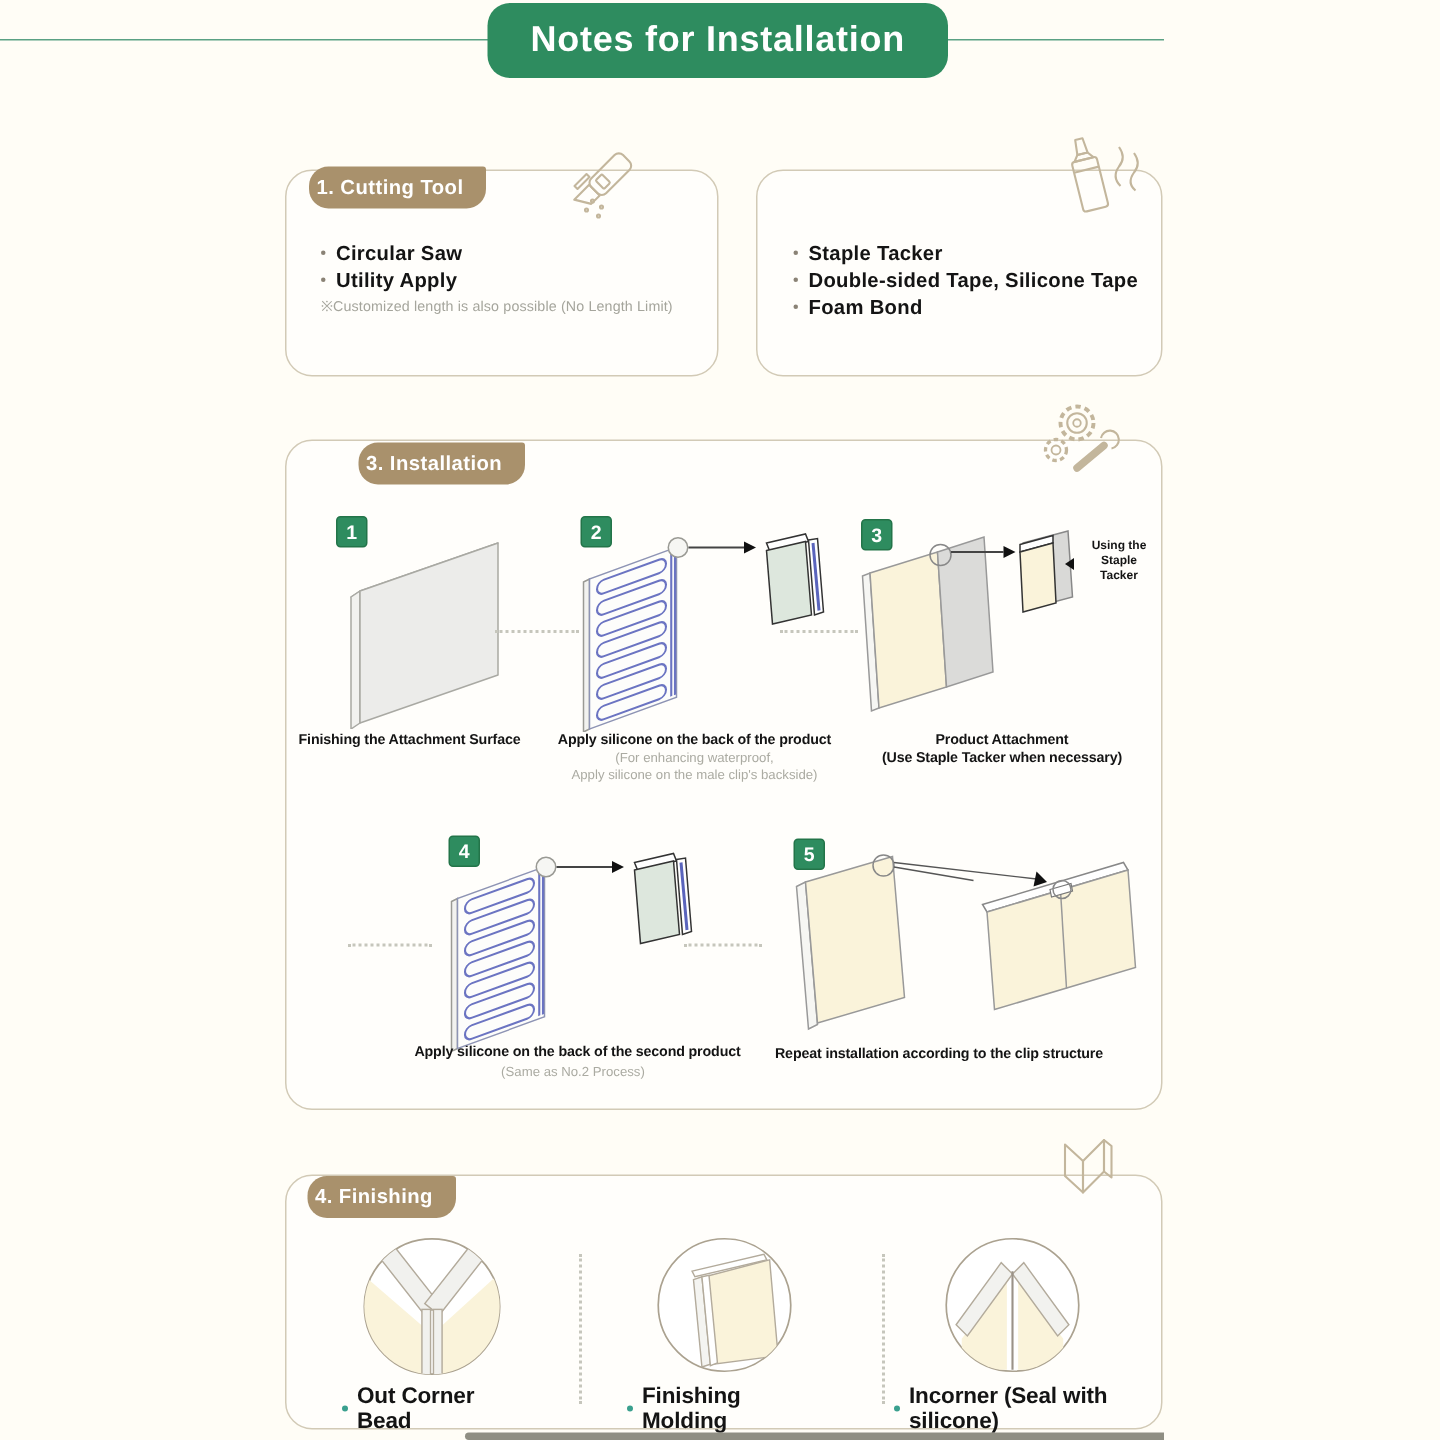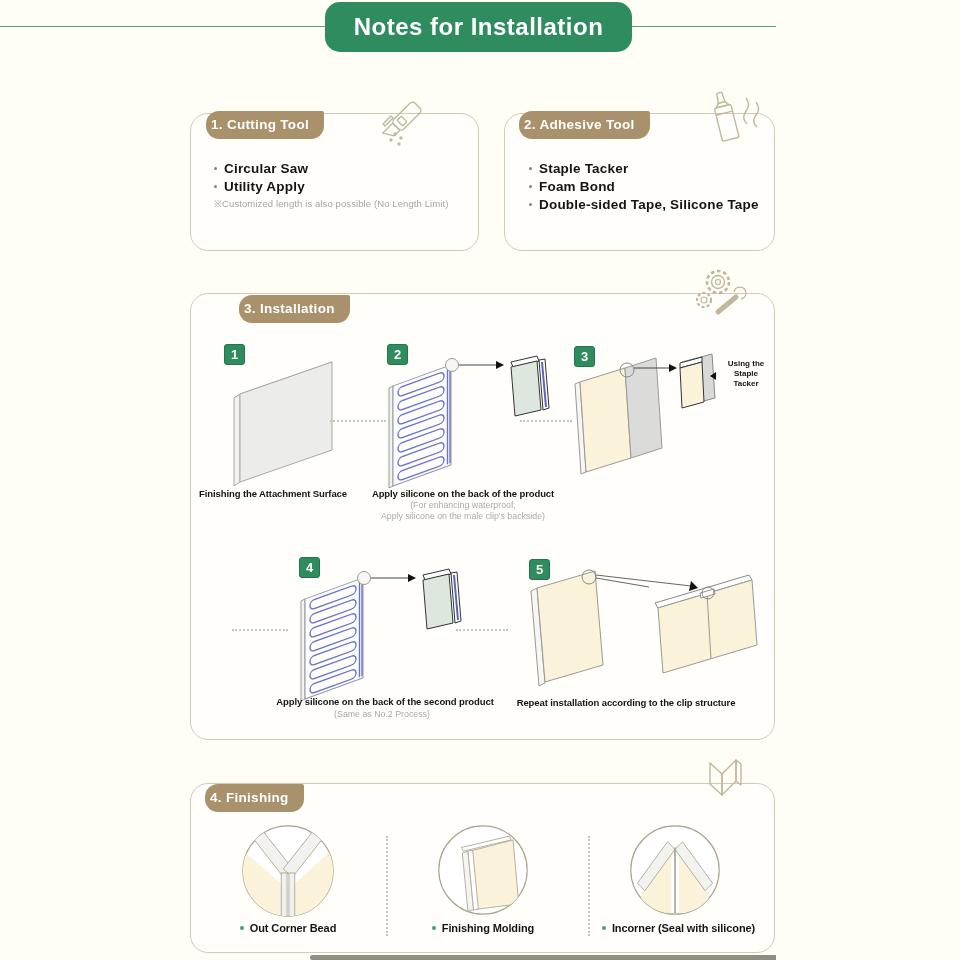--- a/index.html
+++ b/index.html
@@ -68,21 +68,21 @@
   #dots-d { left:456px; top:629px; width:52px; }
   .dots-v { position:absolute; width:0; border-left:2px dotted #c6c6bc; }
   #dots-e { left:386px; top:836px; height:100px; }
   #dots-f { left:588px; top:836px; height:100px; }
 
   .finish-circle { position:absolute; }
   #fin-svg-1 { left:240px; top:823px; }
   #fin-svg-2 { left:436px; top:823px; }
   #fin-svg-3 { left:628px; top:823px; }
   .fin-caption { position:absolute; top:922px; display:flex; align-items:center;
-    justify-content:center; font-size:11px; font-weight:bold; color:#141414; letter-spacing:-0.1px; }
+    justify-content:center; font-size:15px; font-weight:bold; color:#141414; letter-spacing:-0.1px; }
   #fin-cap-1 { left:228px; width:120px; }
   #fin-cap-2 { left:418px; width:130px; }
   #fin-cap-3 { left:596px; width:165px; }
   .teal-dot { width:4px; height:4px; border-radius:50%; background:#3aa08e; margin-right:6px; flex:none; }
 
   #bottom-bar { position:absolute; left:310px; top:955px; width:650px; height:5px;
     background:#8f8e83; border-radius:4px 0 0 4px; }
 </style>
 </head>
 <body>
@@ -114,33 +114,32 @@
       </g>
       <polygon points="8,34 16,26 18,28 10,36"></polygon>
       <circle cx="20" cy="44" r="1"></circle>
         <circle cx="26" cy="48" r="1"></circle>
       <circle cx="16" cy="50" r="1"></circle>
         <circle cx="24" cy="54" r="1"></circle>
     </g>
   </svg>
 
   <div class="panel" id="panel-adhesive"></div>
-  <div class="badge" id="badge-adhesive">2. Adhesive Tool</div>
   <ul class="tool-list" id="list-adhesive">
     <li>
         <span class="dot"></span>
         <span>Staple Tacker</span>
       </li>
     <li>
         <span class="dot"></span>
+        <span>Double-sided Tape, Silicone Tape</span>
+      </li>
+    <li>
+        <span class="dot"></span>
         <span>Foam Bond</span>
-      </li>
-    <li>
-        <span class="dot"></span>
-        <span>Double-sided Tape, Silicone Tape</span>
       </li>
   </ul>
   <svg class="corner-icon" style="left:698px;top:86px;" width="70" height="62" viewBox="0 0 70 62">
     <g fill="none" stroke="#c3b69c" stroke-width="1.4" stroke-linejoin="round">
       <g transform="rotate(-14 28 36)">
         <polygon points="26,6 31,6 32,16 25,16"></polygon>
         <polygon points="22,20 35,20 32,16 25,16"></polygon>
         <rect x="20" y="20" width="17" height="34" rx="2"></rect>
         <line x1="20" y1="27" x2="37" y2="27"></line>
       </g>
@@ -262,20 +261,24 @@
   <div class="dots-h" id="dots-b"></div>
   <div class="dots-h" id="dots-c"></div>
   <div class="dots-h" id="dots-d"></div>
 
   <div class="caption" id="cap-1">Finishing the Attachment Surface</div>
   <div class="caption" id="cap-2">Apply silicone on the back of the product</div>
   <div class="subcap" id="sub-2">
     <div>(For enhancing waterproof,</div>
     <div>Apply silicone on the male clip's backside)</div>
   </div>
+  <div class="caption" id="cap-3">
+    <div>Product Attachment</div>
+    <div>(Use Staple Tacker when necessary)</div>
+  </div>
   <div class="caption" id="cap-4">Apply silicone on the back of the second product</div>
   <div class="subcap" id="sub-4">(Same as No.2 Process)</div>
   <div class="caption" id="cap-5">Repeat installation according to the clip structure</div>
 
   <div class="panel" id="panel-finishing"></div>
   <div class="badge" id="badge-finishing">4. Finishing</div>
   <svg class="corner-icon" style="left:702px;top:757px;" width="52" height="50" viewBox="0 0 52 50">
     <g fill="none" stroke="#c3b69c" stroke-width="1.4" stroke-linejoin="round">
       <polygon points="8,6 20,17 20,38 8,27"></polygon>
       <polygon points="20,17 34,3 34,24 20,38"></polygon>

